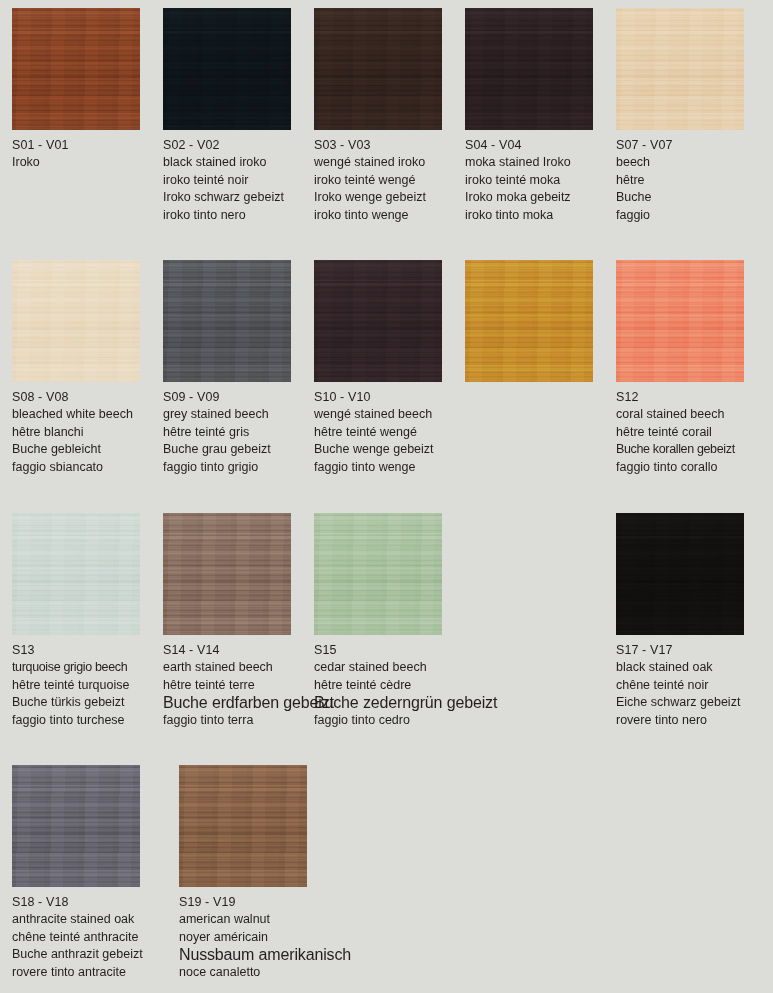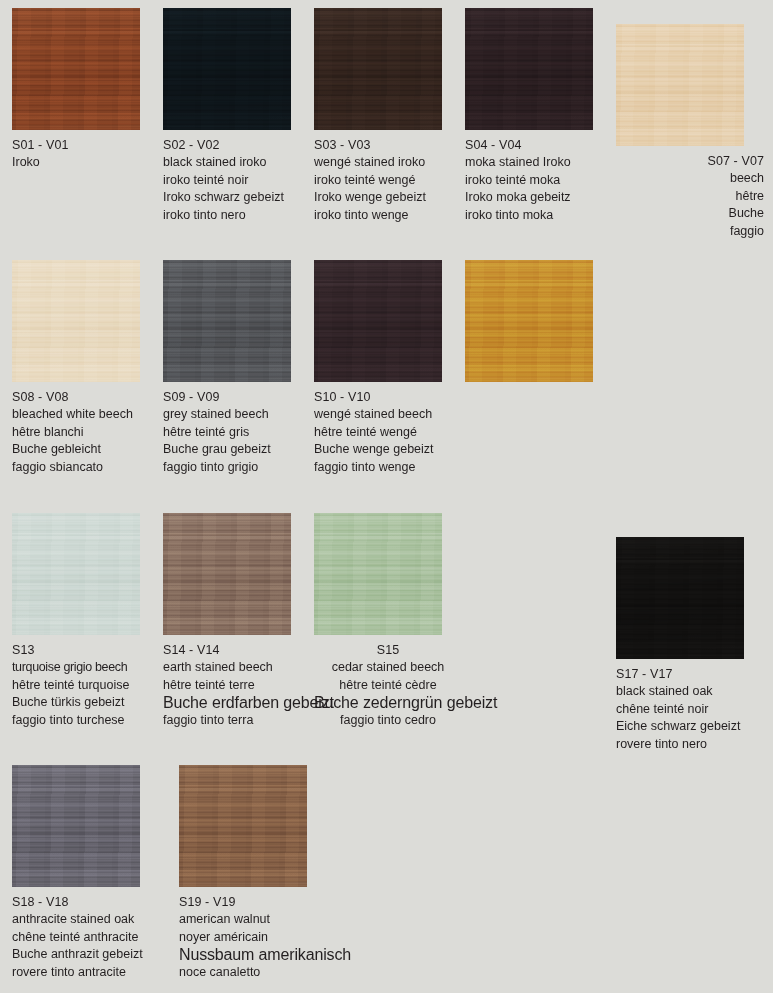--- a/index.html
+++ b/index.html
@@ -163,21 +163,21 @@
         <div class="grain2"></div>
       </div>
       <div class="labels">
         <div class="code">S04 - V04</div>
         <div class="name-line">moka stained Iroko</div>
         <div class="name-line">iroko teinté moka</div>
         <div class="name-line">Iroko moka gebeitz</div>
         <div class="name-line">iroko tinto moka</div>
       </div>
     </div>
-    <div class="sample-cell" style="left: 616px; top: 24px; text-align: right;">
+    <div class="sample-cell" style="left: 616px; top: 8px;">
       <div class="swatch" style="background-color: rgb(231, 209, 176);">
         <div class="grain"></div>
         <div class="grain2"></div>
       </div>
       <div class="labels">
         <div class="code">S07 - V07</div>
         <div class="name-line">beech</div>
         <div class="name-line">hêtre</div>
         <div class="name-line">Buche</div>
         <div class="name-line">faggio</div>
@@ -221,20 +221,33 @@
         <div class="name-line">Buche wenge gebeizt</div>
         <div class="name-line">faggio tinto wenge</div>
       </div>
     </div>
     <div class="sample-cell" style="left: 465px; top: 260px;">
       <div class="swatch" style="background-color: rgb(200, 145, 46);">
         <div class="grain"></div>
         <div class="grain2"></div>
       </div>
     </div>
+    <div class="sample-cell" style="left: 616px; top: 260px;">
+      <div class="swatch" style="background-color: rgb(239, 139, 107);">
+        <div class="grain"></div>
+        <div class="grain2"></div>
+      </div>
+      <div class="labels">
+        <div class="code">S12</div>
+        <div class="name-line">coral stained beech</div>
+        <div class="name-line">hêtre teinté corail</div>
+        <div class="name-line tight">Buche korallen gebeizt</div>
+        <div class="name-line">faggio tinto corallo</div>
+      </div>
+    </div>
     <div class="sample-cell" style="left: 12px; top: 513px;">
       <div class="swatch" style="background-color: rgb(207, 218, 213);">
         <div class="grain"></div>
         <div class="grain2"></div>
       </div>
       <div class="labels">
         <div class="code">S13</div>
         <div class="name-line tight">turquoise grigio beech</div>
         <div class="name-line">hêtre teinté turquoise</div>
         <div class="name-line">Buche türkis gebeizt</div>
@@ -247,34 +260,34 @@
         <div class="grain2"></div>
       </div>
       <div class="labels">
         <div class="code">S14 - V14</div>
         <div class="name-line">earth stained beech</div>
         <div class="name-line">hêtre teinté terre</div>
         <div class="name-line condensed">Buche erdfarben gebeizt</div>
         <div class="name-line">faggio tinto terra</div>
       </div>
     </div>
-    <div class="sample-cell" style="left: 314px; top: 513px; text-align: center;">
+    <div class="sample-cell" style="left: 314px; top: 513px;">
       <div class="swatch" style="background-color: rgb(173, 196, 163);">
         <div class="grain"></div>
         <div class="grain2"></div>
       </div>
       <div class="labels">
         <div class="code">S15</div>
         <div class="name-line">cedar stained beech</div>
         <div class="name-line">hêtre teinté cèdre</div>
         <div class="name-line condensed">Buche zederngrün gebeizt</div>
         <div class="name-line">faggio tinto cedro</div>
       </div>
     </div>
-    <div class="sample-cell" style="left: 616px; top: 513px; margin-top: 24px;">
+    <div class="sample-cell" style="left: 616px; top: 513px;">
       <div class="swatch" style="background-color: rgb(18, 17, 16);">
         <div class="grain"></div>
         <div class="grain2"></div>
       </div>
       <div class="labels">
         <div class="code">S17 - V17</div>
         <div class="name-line">black stained oak</div>
         <div class="name-line">chêne teinté noir</div>
         <div class="name-line">Eiche schwarz gebeizt</div>
         <div class="name-line">rovere tinto nero</div>

